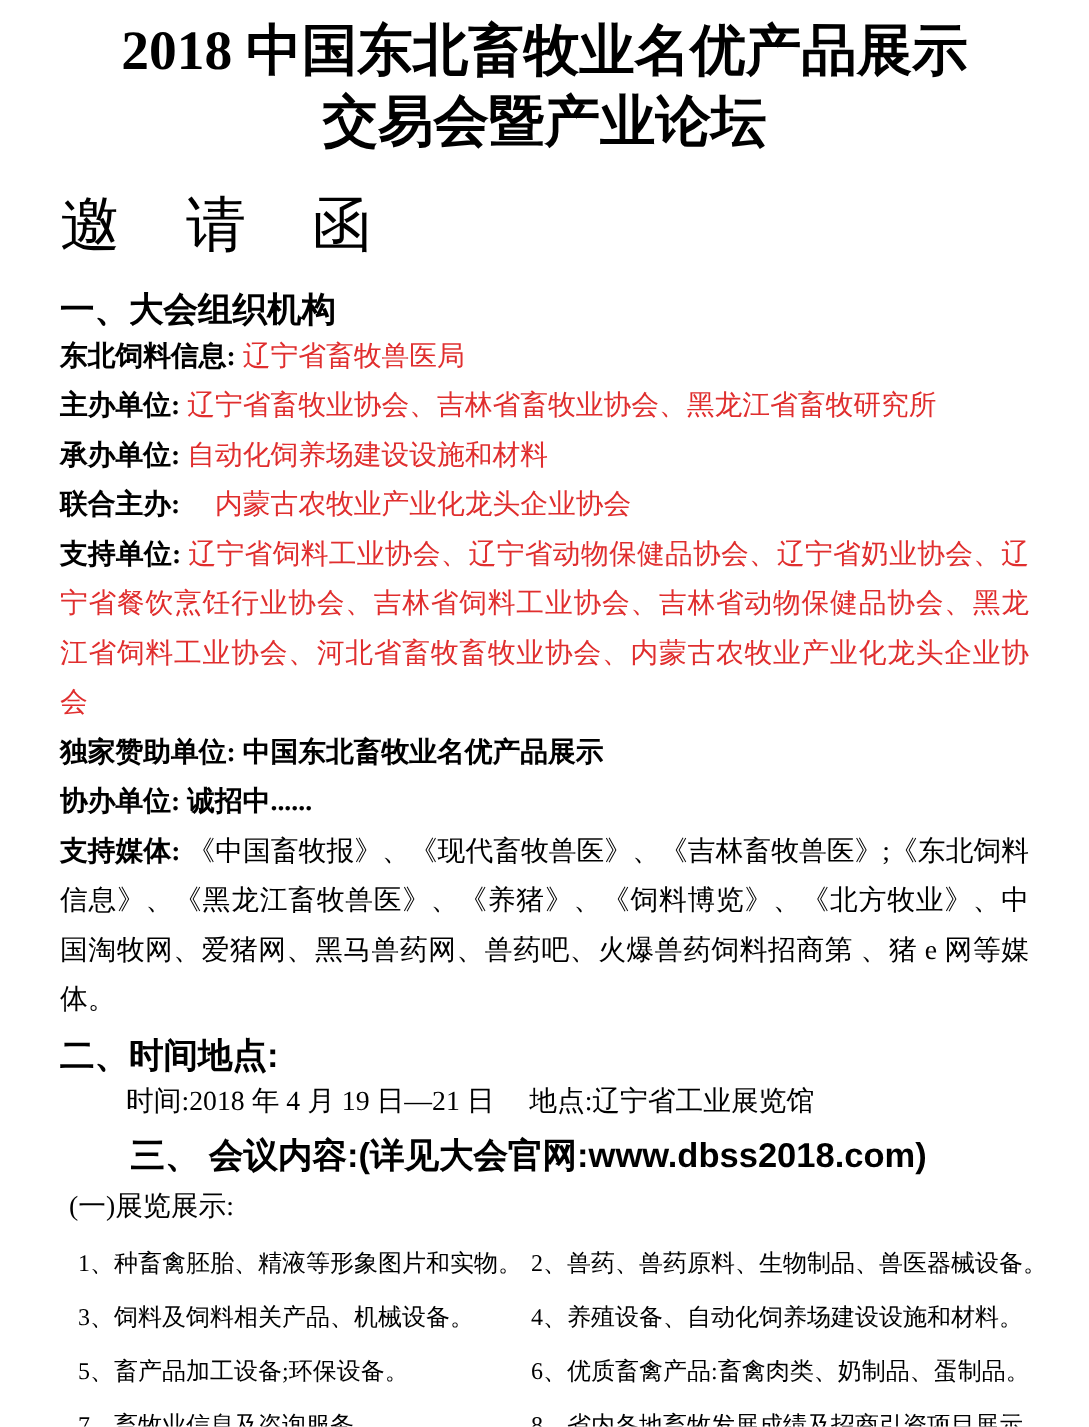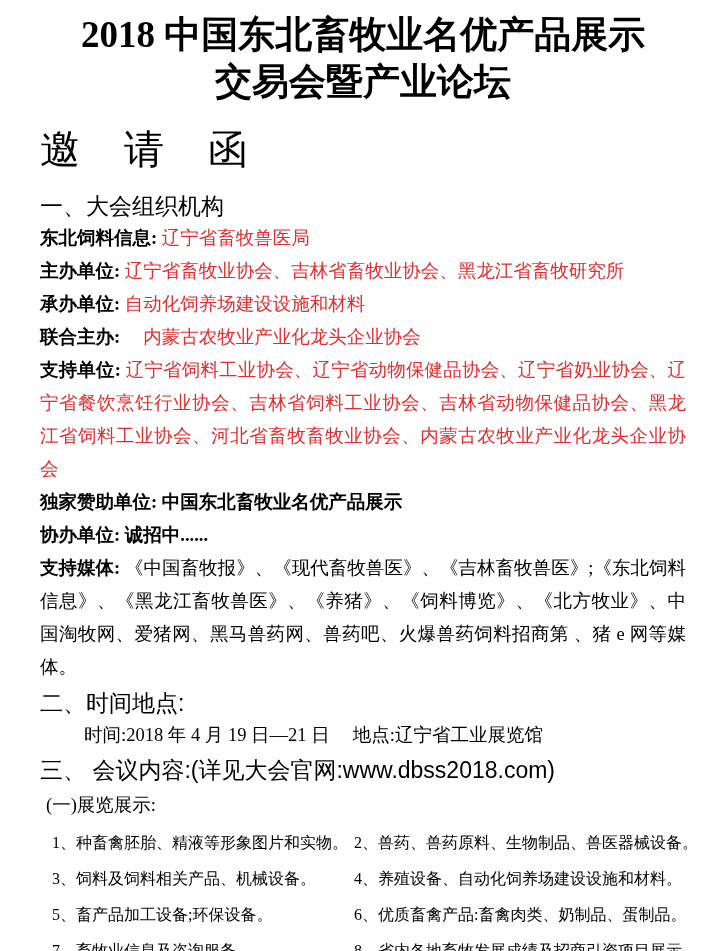--- a/index.html
+++ b/index.html
@@ -14,25 +14,25 @@
   .doc-title {
     text-align: center; font-weight: 700; font-size: 37px; line-height: 1.27;
     font-family: "Liberation Serif", "DejaVu Serif", serif;
   }
   .invite-heading {
     text-align: left; font-size: 40px; font-weight: 400;
     margin-top: 18px; line-height: 1.3; letter-spacing: 2px;
   }
   .sec-heading {
     font-family: "Liberation Sans", "DejaVu Sans", sans-serif;
-    font-weight: 400; font-size: 23px; line-height: 31px;
+    font-weight: 700; font-size: 23px; line-height: 31px;
   }
   .sec1 { margin-top: 15px; }
   .sec2 { margin-top: 4px; }
-  .sec3 { margin-top: 3px; }
+  .sec3 { margin-top: 3px; margin-left: 47px; }
 
   .org-item {
     font-size: 18.5px; line-height: 33px;
     text-align: justify; text-justify: inter-ideograph;
   }
   .org-item .label { font-weight: 700; }
   .org-item .value.red { color: #e02e2e; }
   .org-item .value.black { font-weight: 700; }
 
   .time-detail { font-size: 18.5px; line-height: 33px; padding-left: 44px; }

